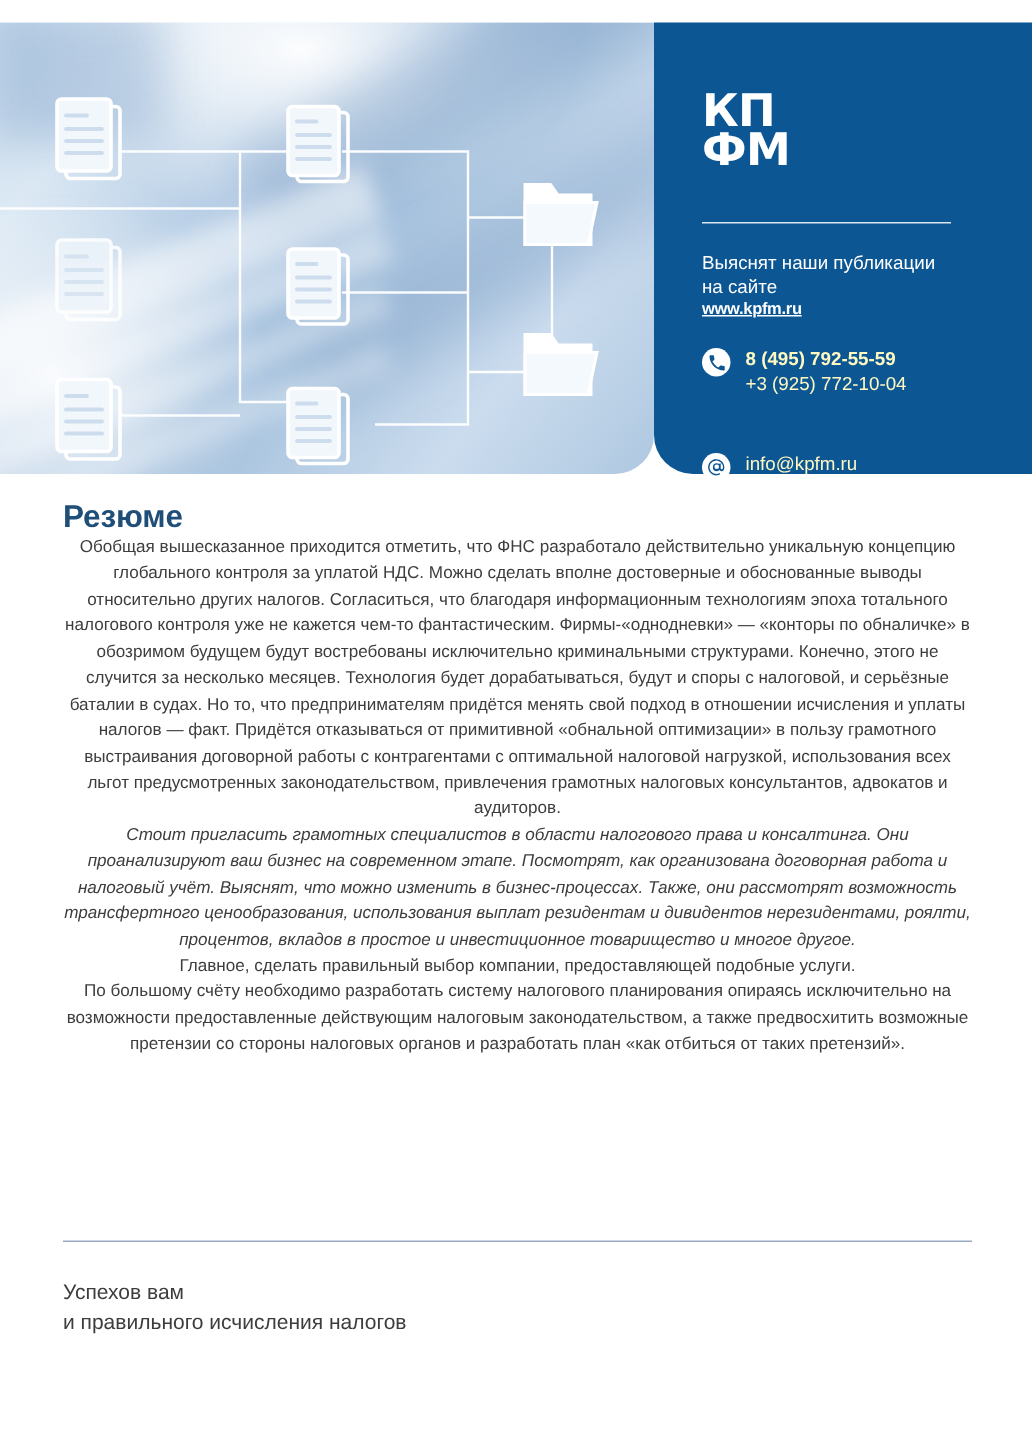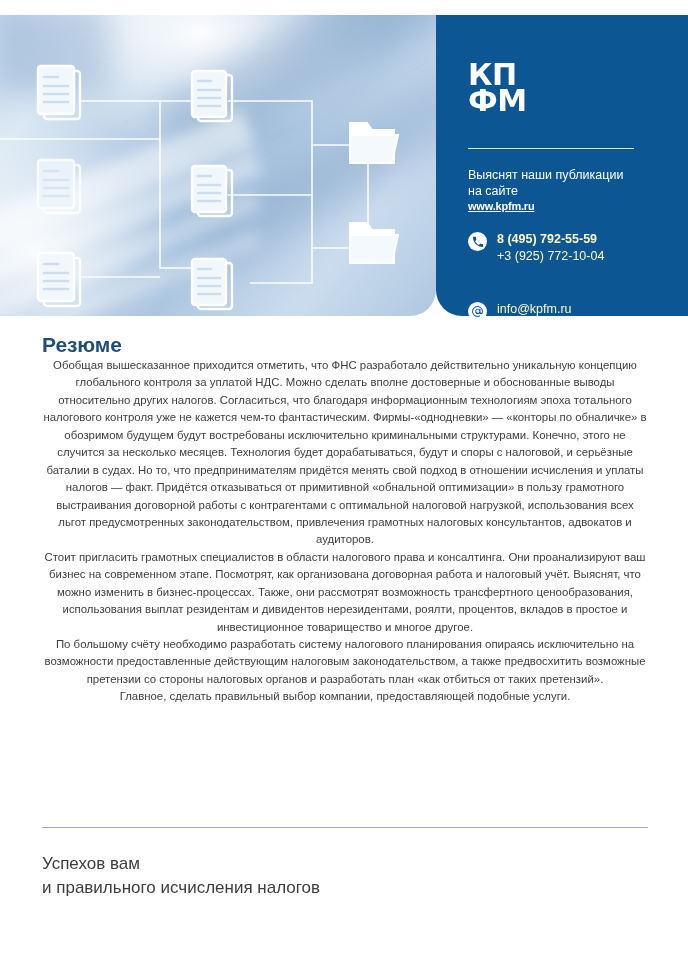--- a/index.html
+++ b/index.html
@@ -155,39 +155,39 @@
   .h-today  { color: #1f5fa0; padding-top: 48px; }
 
   p.body {
     margin: 0;
     font-size: 11.4px;
     line-height: 1.53;
     color: #3d3d3d;
     text-align: center;
   }
   .p-first  { margin-top: 27px; }
-  .p-today1 { margin-top: 26px; }
+  .p-today1 { margin-top: 26px; font-style: italic; }
   .p-today2 { margin-top: 17px; }
   .p-today3 { margin-top: 17px; }
 
   .divider {
     position: absolute;
     left: 42px;
     top: 827px;
     width: 606px;
     height: 1px;
     background: #9aa9c4;
   }
 
   .signoff {
     position: absolute;
     left: 42px;
     top: 852px;
     width: 500px;
-    font-size: 17px;
+    font-size: 14px;
     line-height: 1.42;
     color: #3d3d3d;
     white-space: pre-line;
   }
 </style>
 </head>
 <body>
 
 <div class="hero">
 
@@ -333,21 +333,21 @@
 
   </div>
 </div>
 
 <div class="content">
 
   <h2 class="sec h-resume">Резюме</h2>
   <p class="body p-first">Обобщая вышесказанное приходится отметить, что ФНС разработало действительно уникальную концепцию глобального контроля за уплатой НДС. Можно сделать вполне достоверные и обоснованные выводы относительно других налогов. Согласиться, что благодаря информационным технологиям эпоха тотального налогового контроля уже не кажется чем-то фантастическим. Фирмы-«однодневки» — «конторы по обналичке» в обозримом будущем будут востребованы исключительно криминальными структурами. Конечно, этого не случится за несколько месяцев. Технология будет дорабатываться, будут и споры с налоговой, и серьёзные баталии в судах. Но то, что предпринимателям придётся менять свой подход в отношении исчисления и уплаты налогов — факт. Придётся отказываться от примитивной «обнальной оптимизации» в пользу грамотного выстраивания договорной работы с контрагентами с оптимальной налоговой нагрузкой, использования всех льгот предусмотренных законодательством, привлечения грамотных налоговых консультантов, адвокатов и аудиторов.</p>
 
   <p class="body p-today1">Стоит пригласить грамотных специалистов в области налогового права и консалтинга. Они проанализируют ваш бизнес на современном этапе. Посмотрят, как организована договорная работа и налоговый учёт. Выяснят, что можно изменить в бизнес-процессах. Также, они рассмотрят возможность трансфертного ценообразования, использования выплат резидентам и дивидентов нерезидентами, роялти, процентов, вкладов в простое и инвестиционное товарищество и многое другое.</p>
+  <p class="body p-today3">Главное, сделать правильный выбор компании, предоставляющей подобные услуги.</p>
   <p class="body p-today2">По большому счёту необходимо разработать систему налогового планирования опираясь исключительно на возможности предоставленные действующим налоговым законодательством, а также предвосхитить возможные претензии со стороны налоговых органов и разработать план «как отбиться от таких претензий».</p>
-  <p class="body p-today3">Главное, сделать правильный выбор компании, предоставляющей подобные услуги.</p>
 
 </div>
 
 <div class="divider"></div>
 
 <div class="signoff">Успехов вам
 и правильного исчисления налогов</div>
 
 </body></html>

